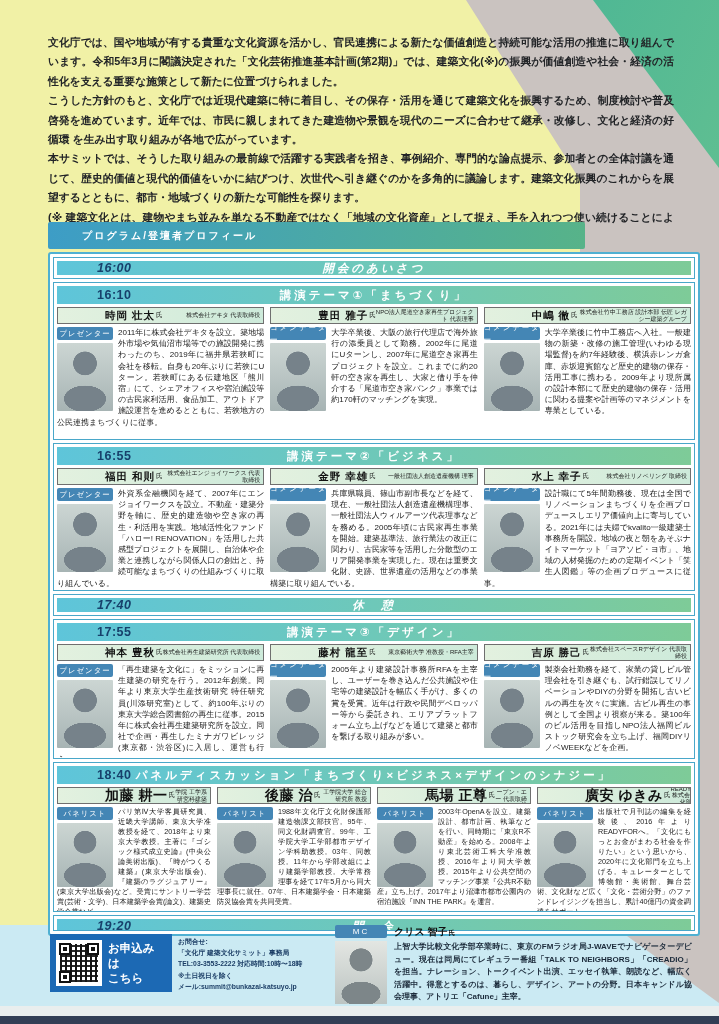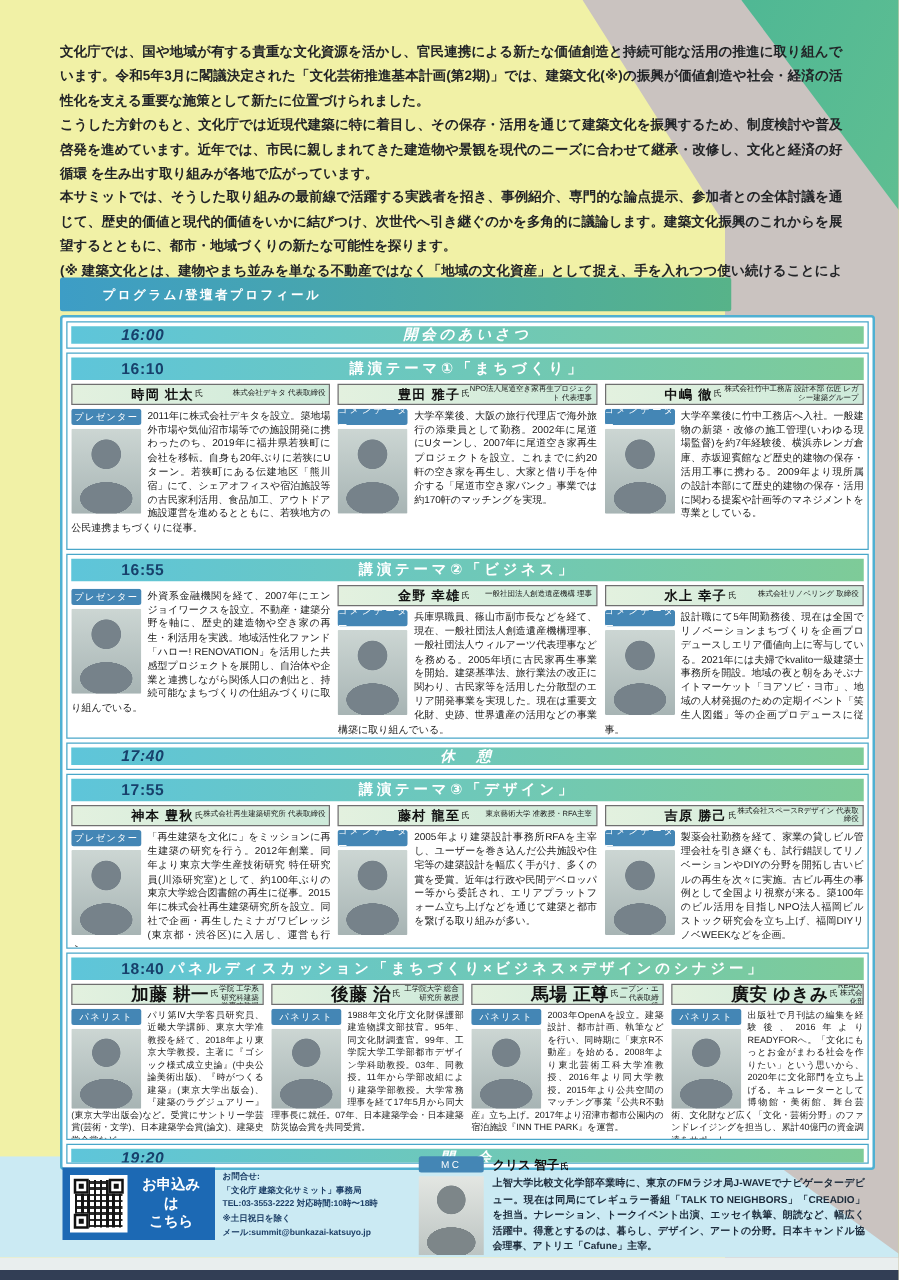--- a/index.html
+++ b/index.html
@@ -58,21 +58,21 @@
   
   .apply{position:absolute;left:50px;top:934px;width:122px;height:58px;background:#1c69b4;
      display:flex;align-items:center;gap:6px;padding:6px;box-sizing:border-box;cursor:pointer;}
   .qr{position:relative;width:46px;height:46px;background:#fff;flex:none;}
   .qr-noise{position:absolute;inset:4px;
      background:repeating-linear-gradient(0deg,rgba(20,20,20,.9) 0 2px,rgba(0,0,0,0) 2px 5px),
                 repeating-linear-gradient(90deg,#141414 0 2px,#fff 2px 5px);}
   .fp{position:absolute;width:12px;height:12px;border:2px solid #111;background:#fff;box-sizing:border-box;}
   .fp i{position:absolute;inset:2px;background:#111;display:block;}
   .fp.tl{left:3px;top:3px;} .fp.tr{right:3px;top:3px;} .fp.bl{left:3px;bottom:3px;}
-  .apply-label{color:#fff;font-weight:700;font-size:11.5px;line-height:15px;text-align:center;flex:1;}
+  .apply-label{color:#fff;font-weight:700;font-size:11.5px;line-height:15px;flex:1;}
 
   .contact{position:absolute;left:178px;top:936px;width:150px;color:#1c3e66;
      font-size:6.8px;line-height:11.2px;font-weight:700;}
   .contact div{white-space:nowrap;}
 
   .mc-badge{position:absolute;left:335px;top:925px;width:52px;height:13px;background:#4486b5;
      color:#fff;font-size:8px;letter-spacing:2px;display:flex;align-items:center;justify-content:center;border-radius:2px;}
   .mc-photo{position:absolute;left:335px;top:941px;width:52px;height:63px;
      background:radial-gradient(circle at 50% 30%,#7d8689 0 22%,rgba(0,0,0,0) 23%),
                 radial-gradient(ellipse 62% 32% at 50% 84%,#7d8689 0 60%,rgba(0,0,0,0) 61%),
@@ -152,20 +152,25 @@
           </div>
         </div>
       </div>
       <div class="section" style="height: 148px;">
         <div class="time-row">
           <span class="time">16:55</span>
           <span class="row-title">講演テーマ②「ビジネス」</span>
         </div>
         <div class="cards cols-3">
           <div class="card">
+            <div class="name-bar">
+              <span class="sp-name">福田 和則</span>
+              <span class="sp-hon">氏</span>
+              <span class="sp-title">株式会社エンジョイワークス 代表取締役</span>
+            </div>
             <div class="card-body"><div class="float-col">
                 <div class="role-badge">プレゼンター</div>
                 <div class="photo"></div>
               </div><span>外資系金融機関を経て、2007年にエンジョイワークスを設立。不動産・建築分野を軸に、歴史的建造物や空き家の再生・利活用を実践。地域活性化ファンド「ハロー! RENOVATION」を活用した共感型プロジェクトを展開し、自治体や企業と連携しながら関係人口の創出と、持続可能なまちづくりの仕組みづくりに取り組んでいる。</span></div>
           </div>
           <div class="card">
             <div class="name-bar">
               <span class="sp-name">金野 幸雄</span>
               <span class="sp-hon">氏</span>
               <span class="sp-title">一般社団法人創造遺産機構 理事</span>

